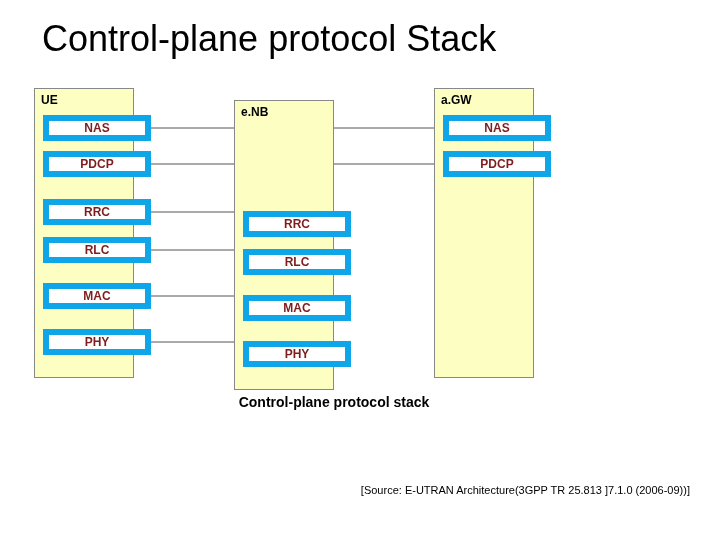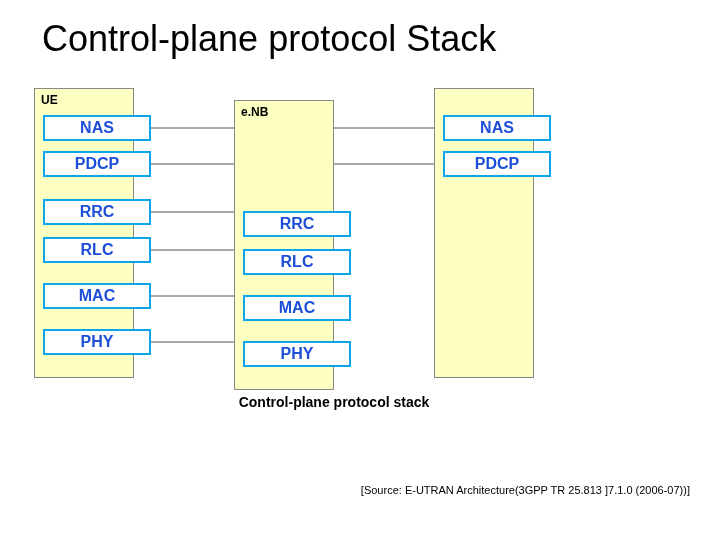--- a/index.html
+++ b/index.html
@@ -37,28 +37,28 @@
     font-weight: bold;
     padding: 4px 6px 2px;
     color: #000;
   }
   .layer {
     position: absolute;
     left: 8px;
     width: 108px;
     height: 26px;
     background: #fff;
-    border: 2px solid #0ea5e9;
+    border: 6px solid #0ea5e9;
     box-sizing: border-box;
     display: flex;
     align-items: center;
     justify-content: center;
-    font-size: 16px;
+    font-size: 12px;
     font-weight: bold;
-    color: #1d4ed8;
+    color: #7f1d1d;
   }
   .caption {
     position: absolute;
     top: 306px;
     width: 600px;
     text-align: center;
     font-size: 14px;
     font-weight: bold;
   }
   .source {
@@ -103,20 +103,21 @@
       <div class="layer" style="top: 240px;">PHY</div>
     </div>
   <div class="col" id="col-enb" style="left: 200px; margin-top: 12px;">
     <div class="col-header">e.NB</div>
   <div class="layer" style="top: 110px;">RRC</div>
       <div class="layer" style="top: 148px;">RLC</div>
       <div class="layer" style="top: 194px;">MAC</div>
       <div class="layer" style="top: 240px;">PHY</div>
     </div>
   <div class="col" id="col-agw" style="left: 400px;">
+    <div class="col-header">a.GW</div>
   <div class="layer" style="top: 26px;">NAS</div>
       <div class="layer" style="top: 62px;">PDCP</div>
     </div>
 
   <div class="caption">Control-plane protocol stack</div>
 </div>
 
-<div class="source">[Source: E-UTRAN Architecture(3GPP TR 25.813 ]7.1.0 (2006-07))]</div>
+<div class="source">[Source: E-UTRAN Architecture(3GPP TR 25.813 ]7.1.0 (2006-09))]</div>
 
 </body></html>

